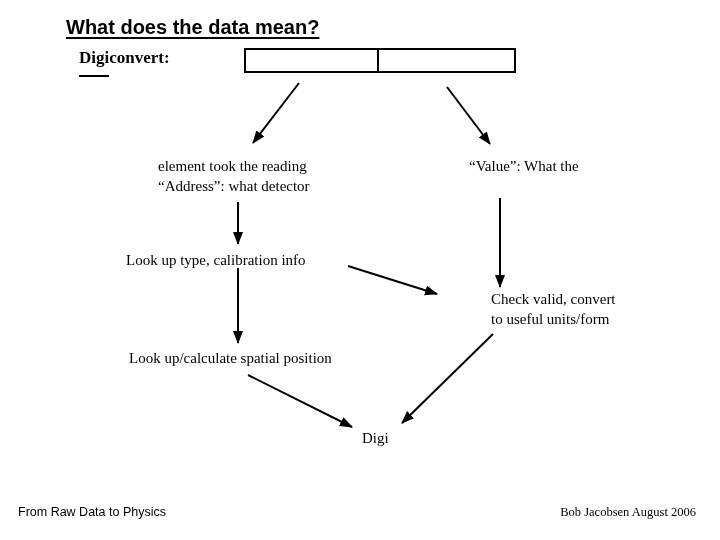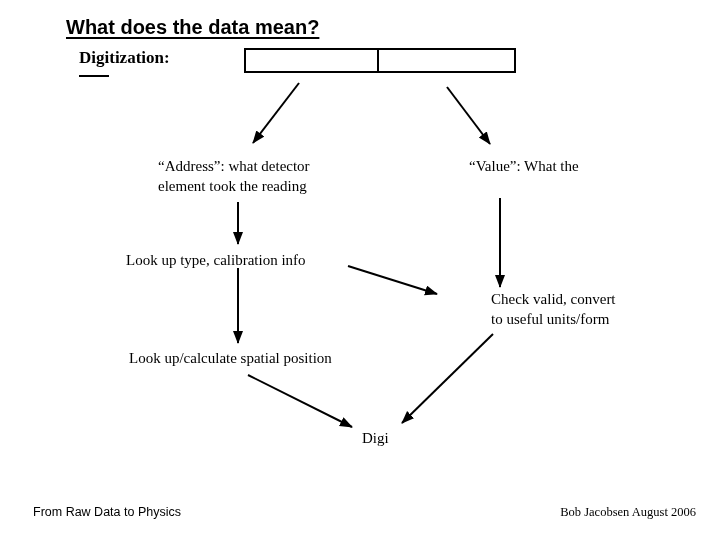--- a/index.html
+++ b/index.html
@@ -42,34 +42,34 @@
   #address-note{left:158px;top:156px;}
   #value-note{left:432px;top:156px;margin-left:37px;}
   #lookup-type{left:126px;top:250px;}
   #check-valid{left:443px;top:289px;margin-left:48px;}
   #lookup-spatial{left:129px;top:348px;text-align:center;}
   #draw-node{left:362px;top:428px;}
 
   .footer{
     position:absolute;top:505px;
     font-family:"Liberation Sans",sans-serif;
-    font-size:12.5px;white-space:nowrap;margin-left:15px;
+    font-size:12.5px;white-space:nowrap;
   }
   .footer-left{left:18px;}
   .footer-right{right:24px;font-family:Liberation Serif, serif;}
 </style>
 </head>
 <body style="background: rgb(255, 255, 255); color: rgb(0, 0, 0);">
 
 <div class="slide">
 
   <h1 class="title">What does the data mean?</h1>
 
   <div class="digitization">
-    <span class="u">Digi</span><span>tization:</span>
+    <span class="u">Digi</span><span>convert:</span>
   </div>
 
   <div class="box-outer">
     <div class="box-cell-left"></div>
     <div class="box-cell-right"></div>
   </div>
 
   <svg id="arrows-layer" class="arrows" viewBox="0 0 720 540" xmlns="http://www.w3.org/2000/svg">
     <defs>
       <marker id="ah" markerUnits="userSpaceOnUse" markerWidth="14" markerHeight="12" refX="12" refY="5" orient="auto">
@@ -80,22 +80,22 @@
       <line x1="447" y1="87" x2="490" y2="144" marker-end="url(#ah)"></line>
       <line x1="238" y1="202" x2="238" y2="244" marker-end="url(#ah)"></line>
       <line x1="500" y1="198" x2="500" y2="287" marker-end="url(#ah)"></line>
       <line x1="348" y1="266" x2="437" y2="294" marker-end="url(#ah)"></line>
       <line x1="238" y1="268" x2="238" y2="343" marker-end="url(#ah)"></line>
       <line x1="248" y1="375" x2="352" y2="427" marker-end="url(#ah)"></line>
       <line x1="493" y1="334" x2="402" y2="423" marker-end="url(#ah)"></line>
     </svg>
 
   <div class="node" id="address-note">
+    <div>element took the reading</div>
     <div>“Address”: what detector</div>
-    <div>element took the reading</div>
   </div>
 
   <div class="node" id="value-note">
     <div>“Value”: What the</div>
   </div>
 
   <div class="node" id="lookup-type">Look up type, calibration info</div>
 
   <div class="node" id="check-valid">
     <div>Check valid, convert</div>

